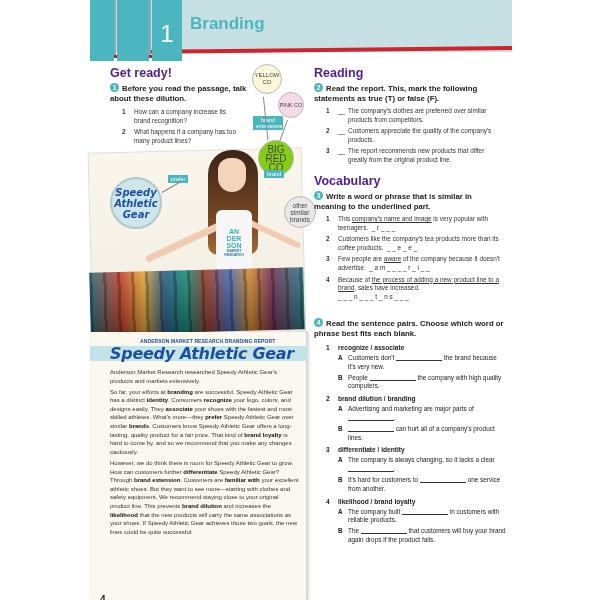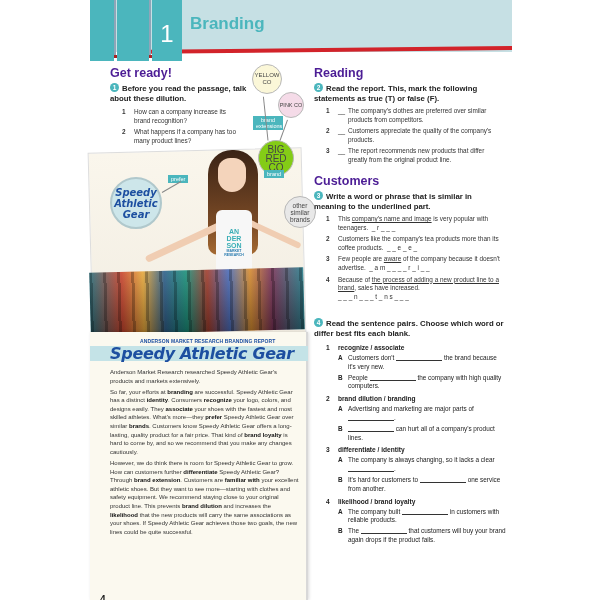--- a/index.html
+++ b/index.html
@@ -149,21 +149,21 @@
         <span style="width:10px; flex-shrink:0">__</span>
         <span>Customers appreciate the quality of the company's products.</span>
       </div>
     <div class="q">
         <span class="qn">3</span>
         <span style="width:10px; flex-shrink:0">__</span>
         <span>The report recommends new products that differ greatly from the original product line.</span>
       </div>
   </div>
 
-  <h2 class="sec" style="left:224px; top:174px;">Customers</h2>
+  <h2 class="sec" style="left:224px; top:174px;">Vocabulary</h2>
   <div class="instr" style="left:224px; top:191px; width:190px;">
     <span class="num-badge">3</span><span>Write a word or phrase that is similar in meaning to the underlined part.</span>
   </div>
   <div class="qlist" style="left:236px; top:215px; width:176px;">
     <div class="q">
         <span class="qn">1</span>
         <span><span>This </span><span class="u">company's name and image</span><span> is very popular with teenagers.</span>&nbsp;&nbsp;<span>_ r _ _ _</span></span>
       </div>
     <div class="q">
         <span class="qn">2</span>
@@ -173,21 +173,21 @@
         <span class="qn">3</span>
         <span><span>Few people are </span><span class="u">aware</span><span> of the company because it doesn't advertise.</span>&nbsp;&nbsp;<span>_ a m _ _ _ _ r _ i _ _</span></span>
       </div>
     <div class="q">
         <span class="qn">4</span>
         <span><span>Because of </span><span class="u">the process of adding a new product line to a brand</span><span>, sales have increased.</span><br><span>_ _ _ n _ _ _ t _ n s _ _ _</span></span>
       </div>
   </div>
 
   <div class="instr" style="left:224px; top:318px; width:190px;">
-    <span class="num-badge">4</span><span>Read the sentence pairs. Choose which word or differ best fits each blank.</span>
+    <span class="num-badge">4</span><span>Read the sentence pairs. Choose which word or phrase best fits each blank.</span>
   </div>
   <div style="position:absolute; left:236px; top:340px; width:180px;" id="pairs">
   <div>
     <div class="sub-head"><span class="gn">1</span><span class="gh" style="width:auto">recognize / associate</span></div>
     <div class="ab">
           <span class="l">A</span>
           <span><span class="apre">Customers don't </span><span class="blank"></span><span class="apost"> the brand because it's very new.</span></span>
         </div>
     <div class="ab">
           <span class="l">B</span>

